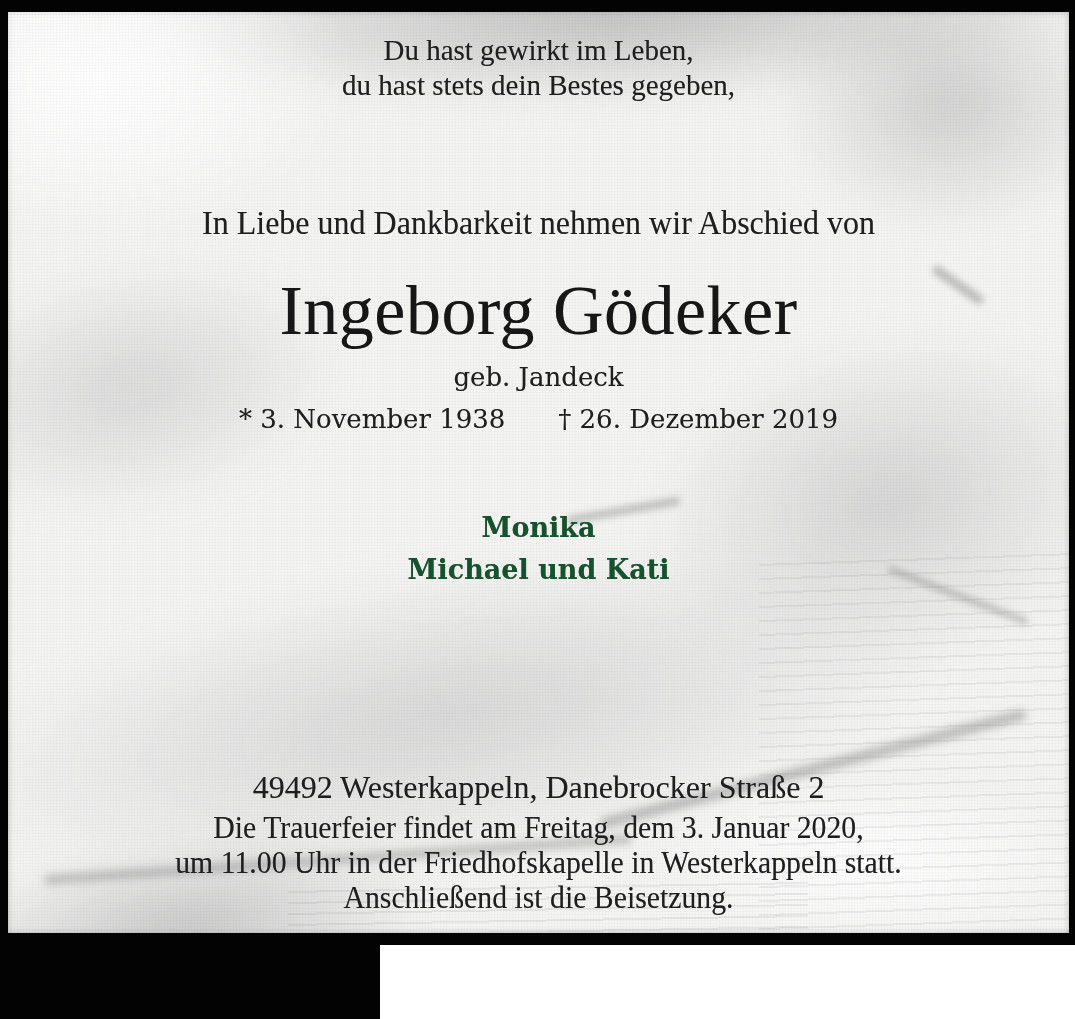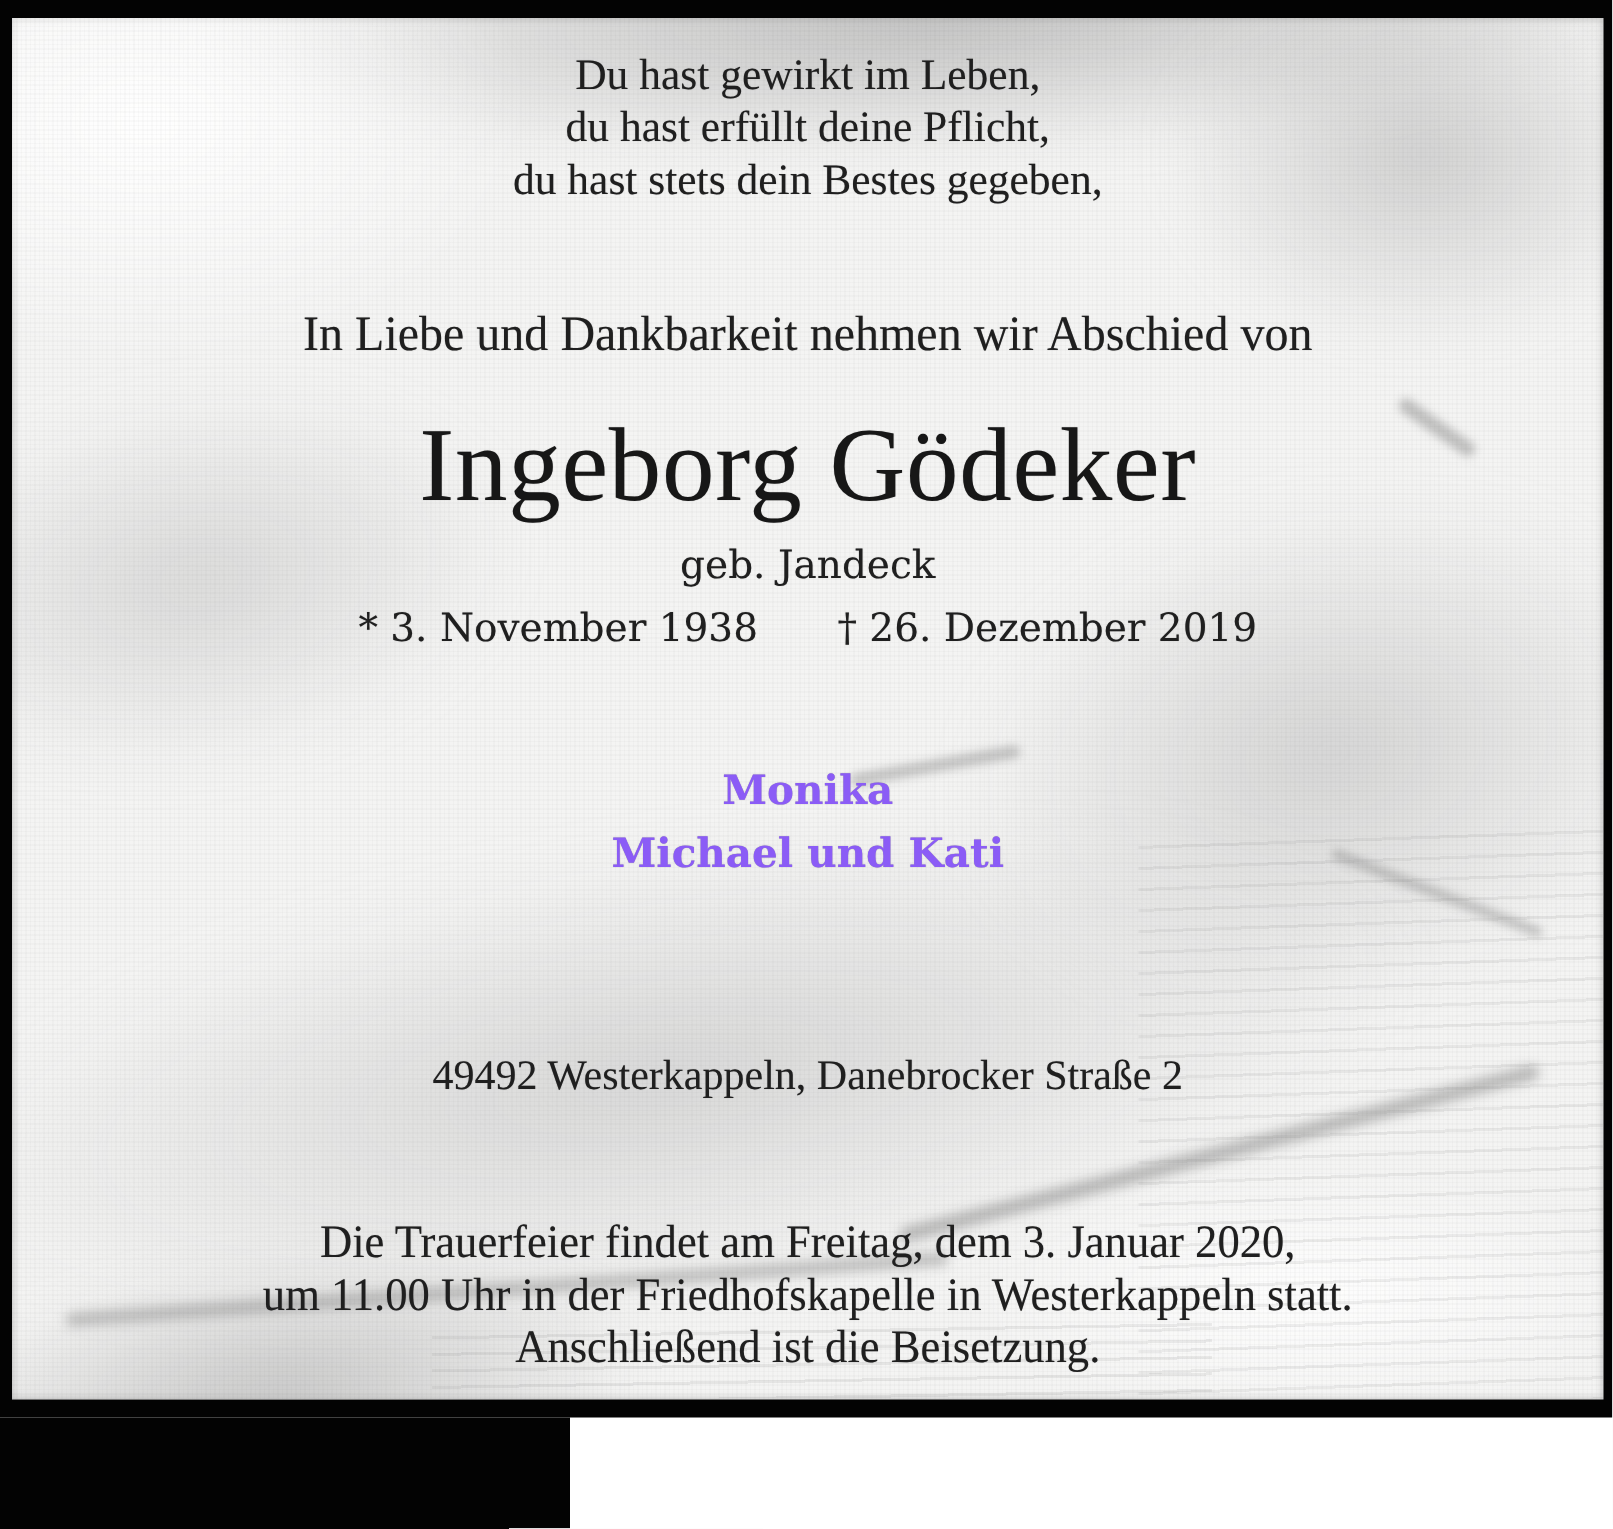--- a/index.html
+++ b/index.html
@@ -77,24 +77,24 @@
   .txt{position:absolute;left:0;right:0;text-align:center;color:#1f1f1f;z-index:10;
        text-shadow:0 0 .6px rgba(30,30,30,.4);}
   .poem{top:21px;font-size:29px;line-height:35px;}
   .intro{top:193px;font-size:33px;line-height:36px;transform:scaleX(.97);}
   .name{top:258px;font-size:70px;line-height:82px;letter-spacing:.5px;color:#171717;}
   .round{font-family:"DejaVu Serif",serif;}
   .geb{top:348px;font-size:26px;line-height:34px;}
   .dates{top:388px;font-size:26px;line-height:38px;}
   .dates .gap{display:inline-block;width:53px;}
   .stiller{top:458px;font-size:25px;line-height:34px;}
-  .mourner-b{font-size:27px;line-height:36px;font-weight:bold;color:#8b5cf6;}
+  .mourner-b{font-size:27px;line-height:36px;font-weight:bold;color:#14532d;}
   .m0{top:498px;} .m1{top:540px;} .m3{top:617px;} .m4{top:659px;}
   .m2{top:576px;font-size:26px;line-height:34px;}
-  .address{top:688px;font-size:28px;line-height:36px;}
+  .address{top:757px;font-size:32px;line-height:36px;}
   .funeral{top:798px;font-size:31px;line-height:35px;transform:scaleX(.96);}
 </style>
 </head>
 <body>
 
 <div class="scan">
   <div class="frame"></div>
   <div class="black-block"></div>
 
   <div class="card">
@@ -111,21 +111,20 @@
     <div class="tex rim-right"></div>
     <div class="tex rim-tip-top"></div>
     <div class="tex smudge-1"></div>
     <div class="tex smudge-2"></div>
     <div class="tex scratches"></div>
     <div class="tex scratches-bottom"></div>
     <div class="tex grain"></div>
 
     <div class="txt poem">
       <div>Du hast gewirkt im Leben,</div>
-      <div>du hast erfüllt deine Pflicht,</div>
       <div>du hast stets dein Bestes gegeben,</div>
     </div>
 
     <div class="txt intro">In Liebe und Dankbarkeit nehmen wir Abschied von</div>
 
     <div class="txt name">Ingeborg Gödeker</div>
 
     <div class="txt geb round">geb. Jandeck</div>
 
     <div class="txt dates round">

